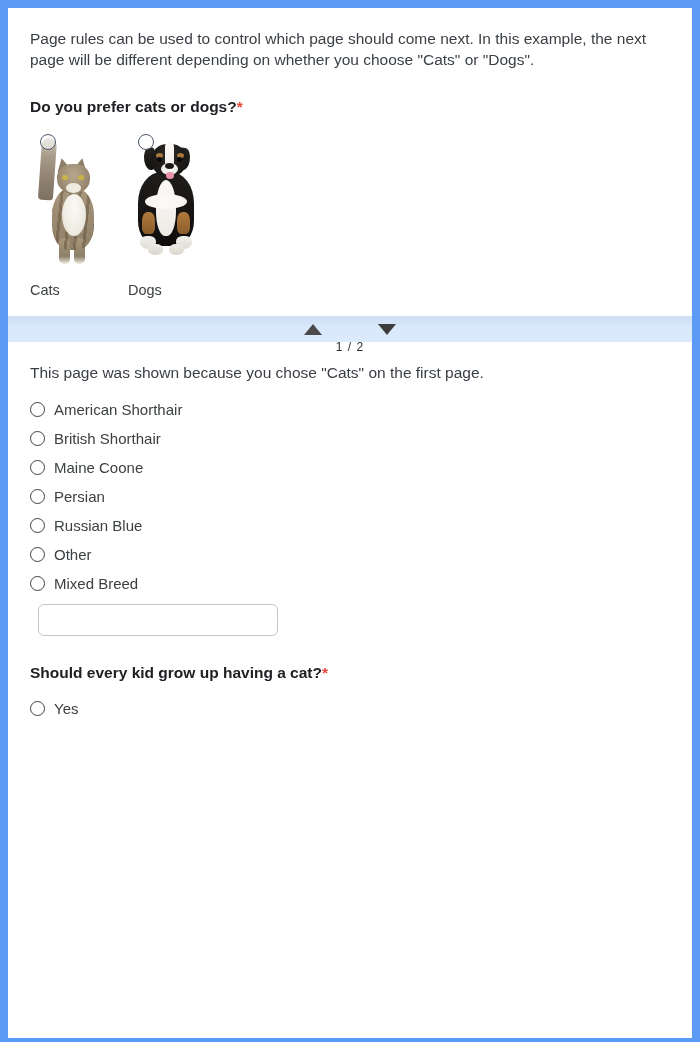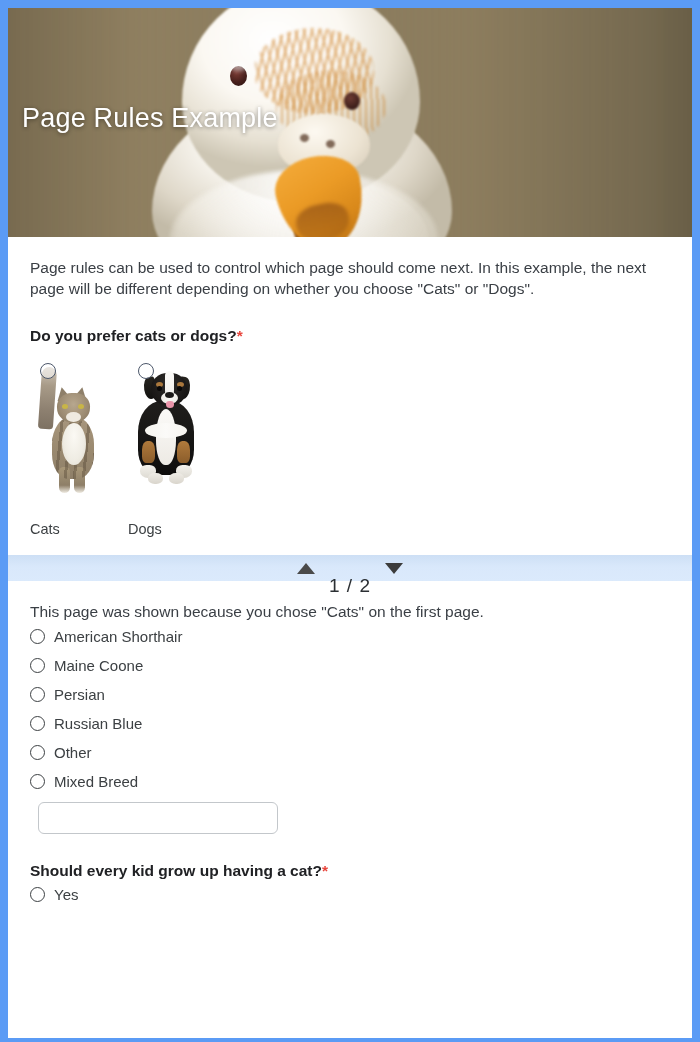--- a/index.html
+++ b/index.html
@@ -210,21 +210,21 @@
 
   .opt-radio {
     position: absolute; left: 10px; top: 4px;
     width: 16px; height: 16px;
     border: 1.6px solid #4d586b;
     border-radius: 50%;
     background: rgba(255,255,255,.55);
     z-index: 4;
   }
   .opt-label {
-    margin-top: 26px;
+    margin-top: 16px;
     font-size: 14.5px;
     color: #3c4043;
   }
 
   
   .cat { position: absolute; left: 8px; bottom: 2px; width: 60px; height: 126px; }
   .cat-tail {
     position: absolute; left: 2px; top: 0px; width: 15px; height: 62px;
     background: linear-gradient(180deg, #cfc6ba 0%, #a89b88 30%, #8d8070 70%, #7d7162 100%);
     border-radius: 8px 8px 4px 4px;
@@ -365,28 +365,28 @@
   }
   .nav-arrow-up, .nav-arrow-down {
     width: 0; height: 0;
     border-left: 9px solid transparent;
     border-right: 9px solid transparent;
     cursor: pointer;
   }
   .nav-arrow-up { border-bottom: 11px solid #4a4a4a; }
   .nav-arrow-down { border-top: 11px solid #3c3c3c; }
   .nav-count {
-    font-size: 19px;
+    font-size: 12px;
     color: #2b2f33;
     letter-spacing: 1px;
     margin-top: 36px;
   }
 
   
-  .radio-list { }
+  .radio-list { margin-top: 12px; }
   .radio-row {
     display: flex;
     align-items: center;
     gap: 9px;
     height: 29px;
   }
   .radio-dot {
     width: 15px; height: 15px;
     border: 1.5px solid #3c4043;
     border-radius: 50%;
@@ -408,41 +408,20 @@
     padding: 0 8px;
     color: #3c4043;
   }
 </style>
 </head>
 <body>
 
 <div id="frame">
   <div id="viewport">
 
-    <div class="banner">
-      <div class="bg-blur"></div>
-      <div class="bg-blur2"></div>
-
-      <div class="bird">
-        <div class="bird-body"></div>
-        <div class="bird-head"></div>
-        <div class="chest-fluff"></div>
-        <div class="crown"></div>
-        <div class="crown2"></div>
-        <div class="eye-l"></div>
-        <div class="eye-r"></div>
-        <div class="cere"></div>
-        <div class="nostril-a"></div>
-        <div class="nostril-b"></div>
-        <div class="beak-lower"></div>
-        <div class="beak"></div>
-      </div>
-
-      <div class="banner-title">Page Rules Example</div>
-    </div>
 
     <div class="page-card">
       <div class="page-body" style="padding-bottom:18px;">
         <div class="desc">Page rules can be used to control which page should come next. In this example, the next page will be different depending on whether you choose "Cats" or "Dogs".</div>
 
         <div class="question">
           <span>Do you prefer cats or dogs?</span><span class="req">*</span>
         </div>
 
         <div class="img-options">
@@ -511,20 +490,24 @@
         <div class="desc">This page was shown because you chose "Cats" on the first page.</div>
 
 
         <div class="radio-list">
           <div class="radio-row">
             <div class="radio-dot"></div>
             <div class="radio-text">American Shorthair</div>
           </div>
           <div class="radio-row">
             <div class="radio-dot"></div>
+            <div class="radio-text">British Shorthair</div>
+          </div>
+          <div class="radio-row">
+            <div class="radio-dot"></div>
             <div class="radio-text">Maine Coone</div>
           </div>
           <div class="radio-row">
             <div class="radio-dot"></div>
             <div class="radio-text">Persian</div>
           </div>
           <div class="radio-row">
             <div class="radio-dot"></div>
             <div class="radio-text">Russian Blue</div>
           </div>

